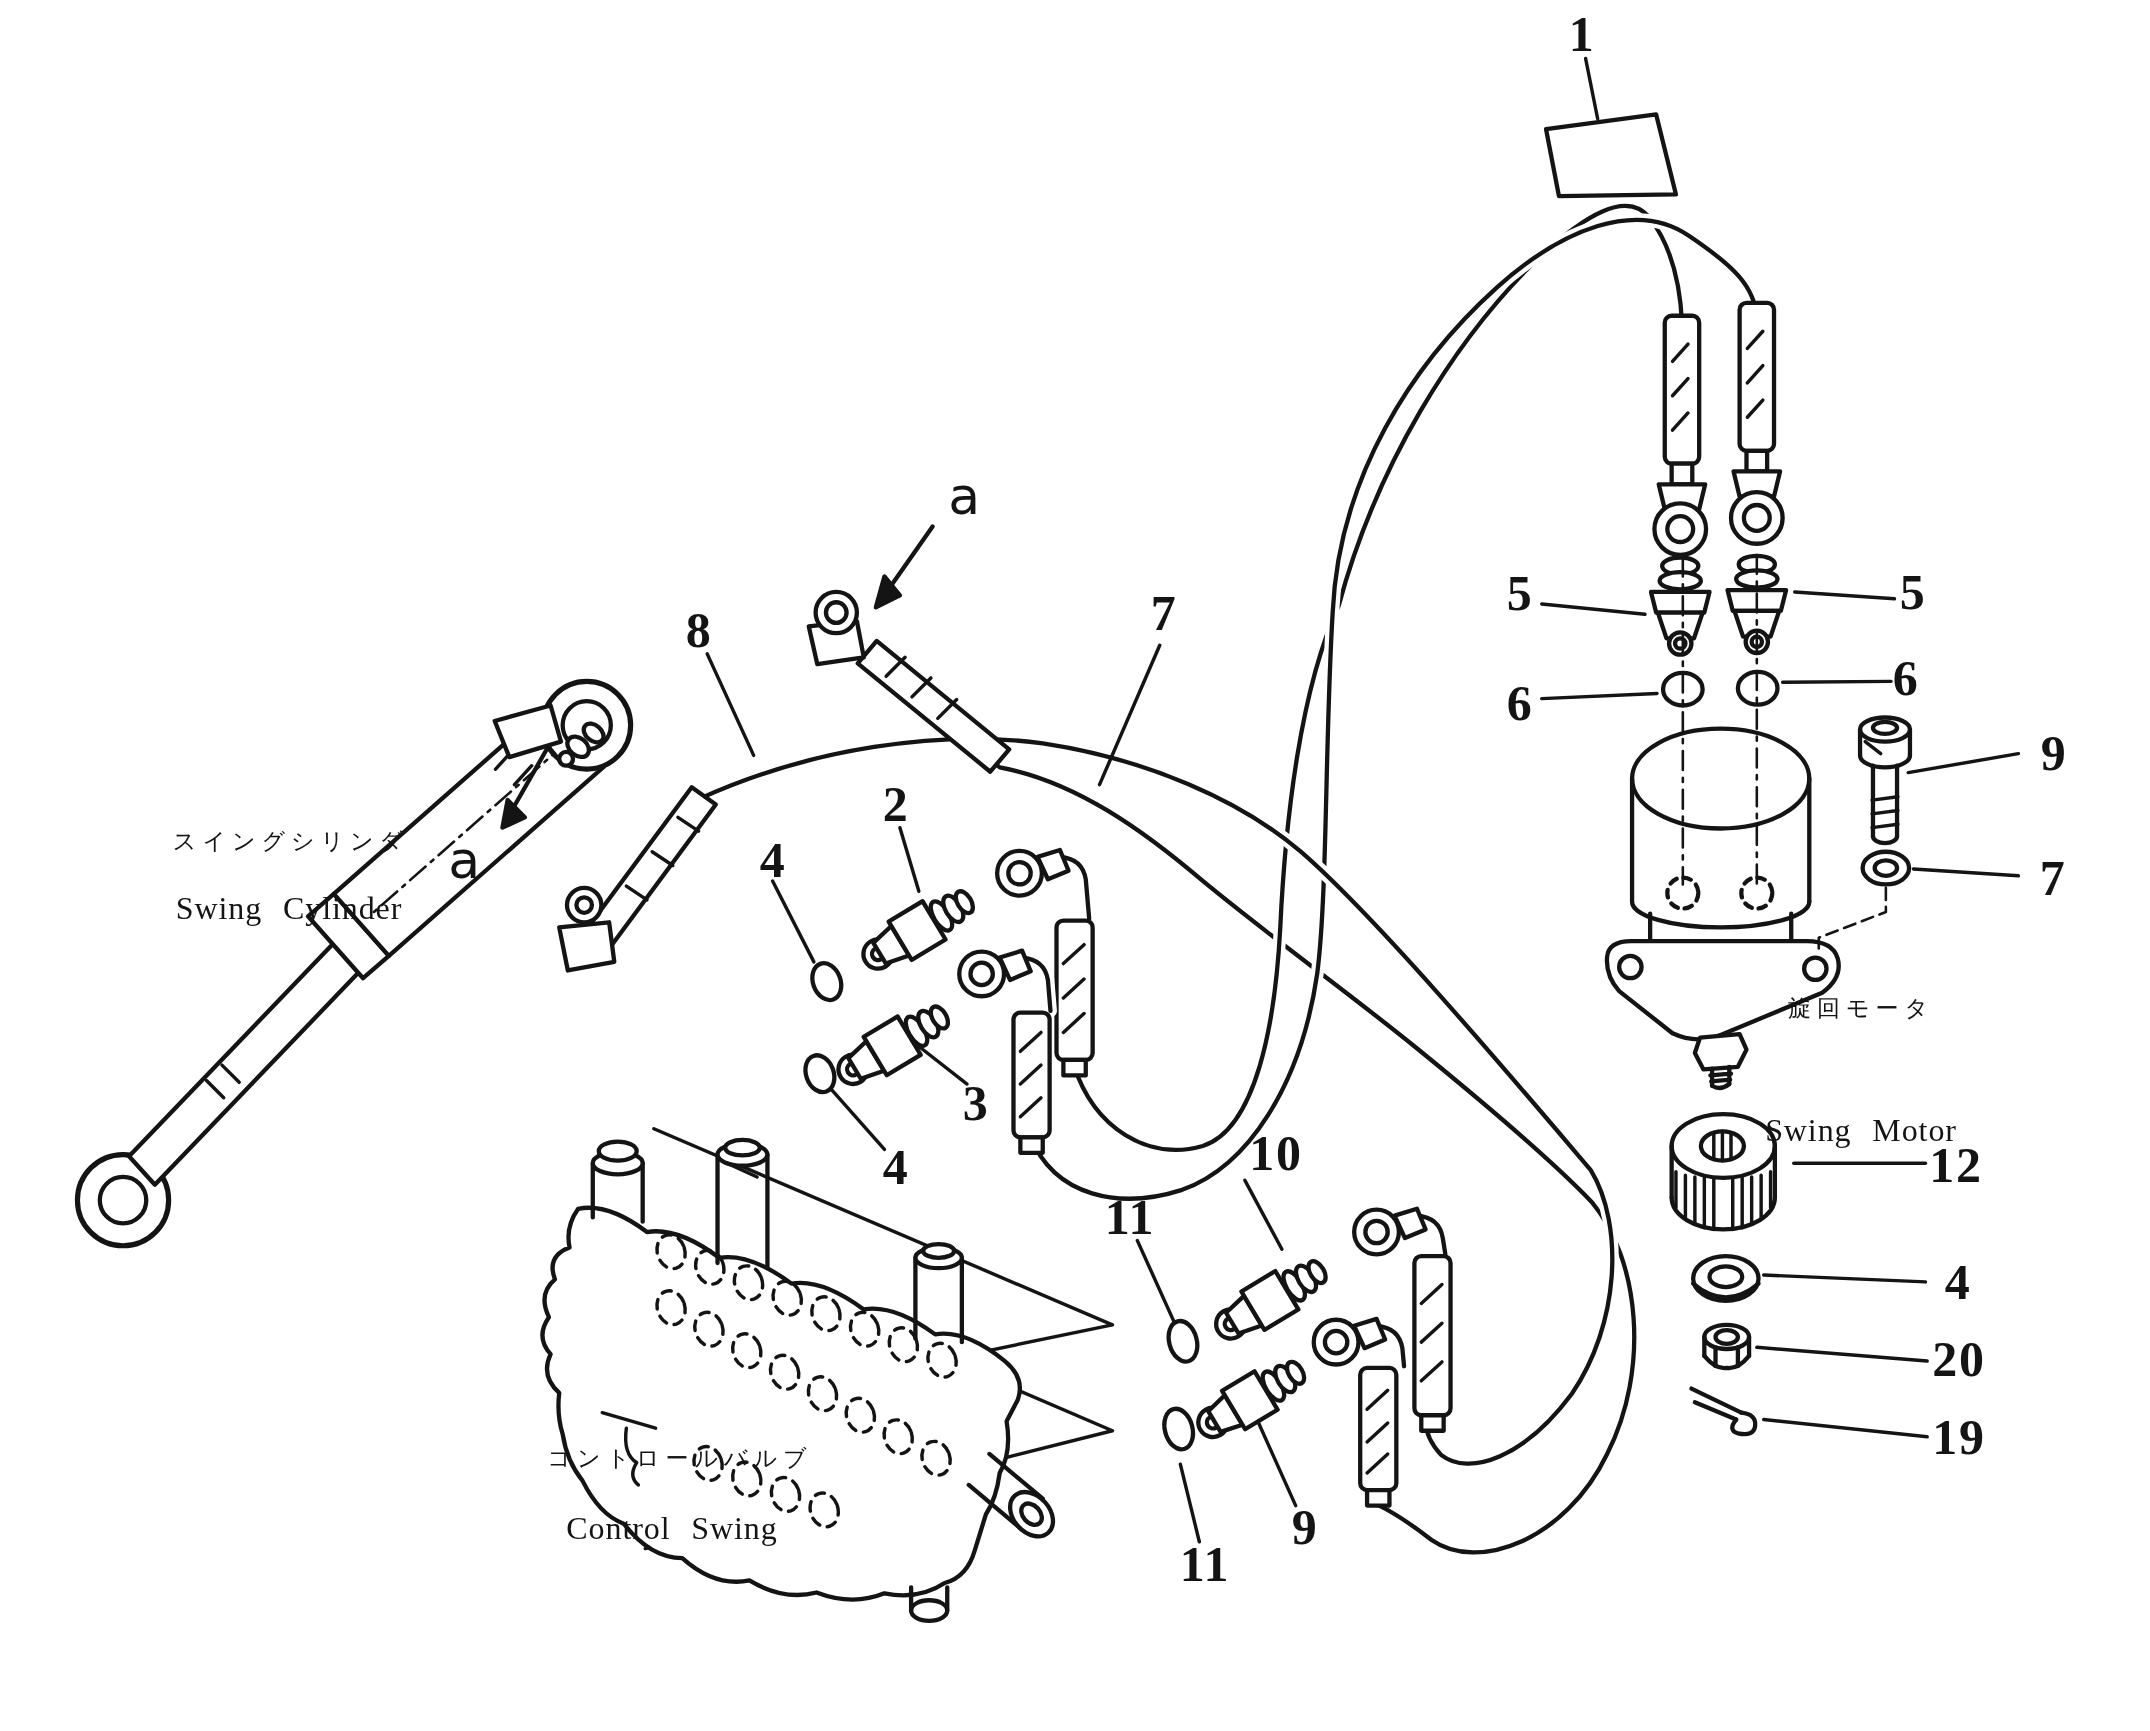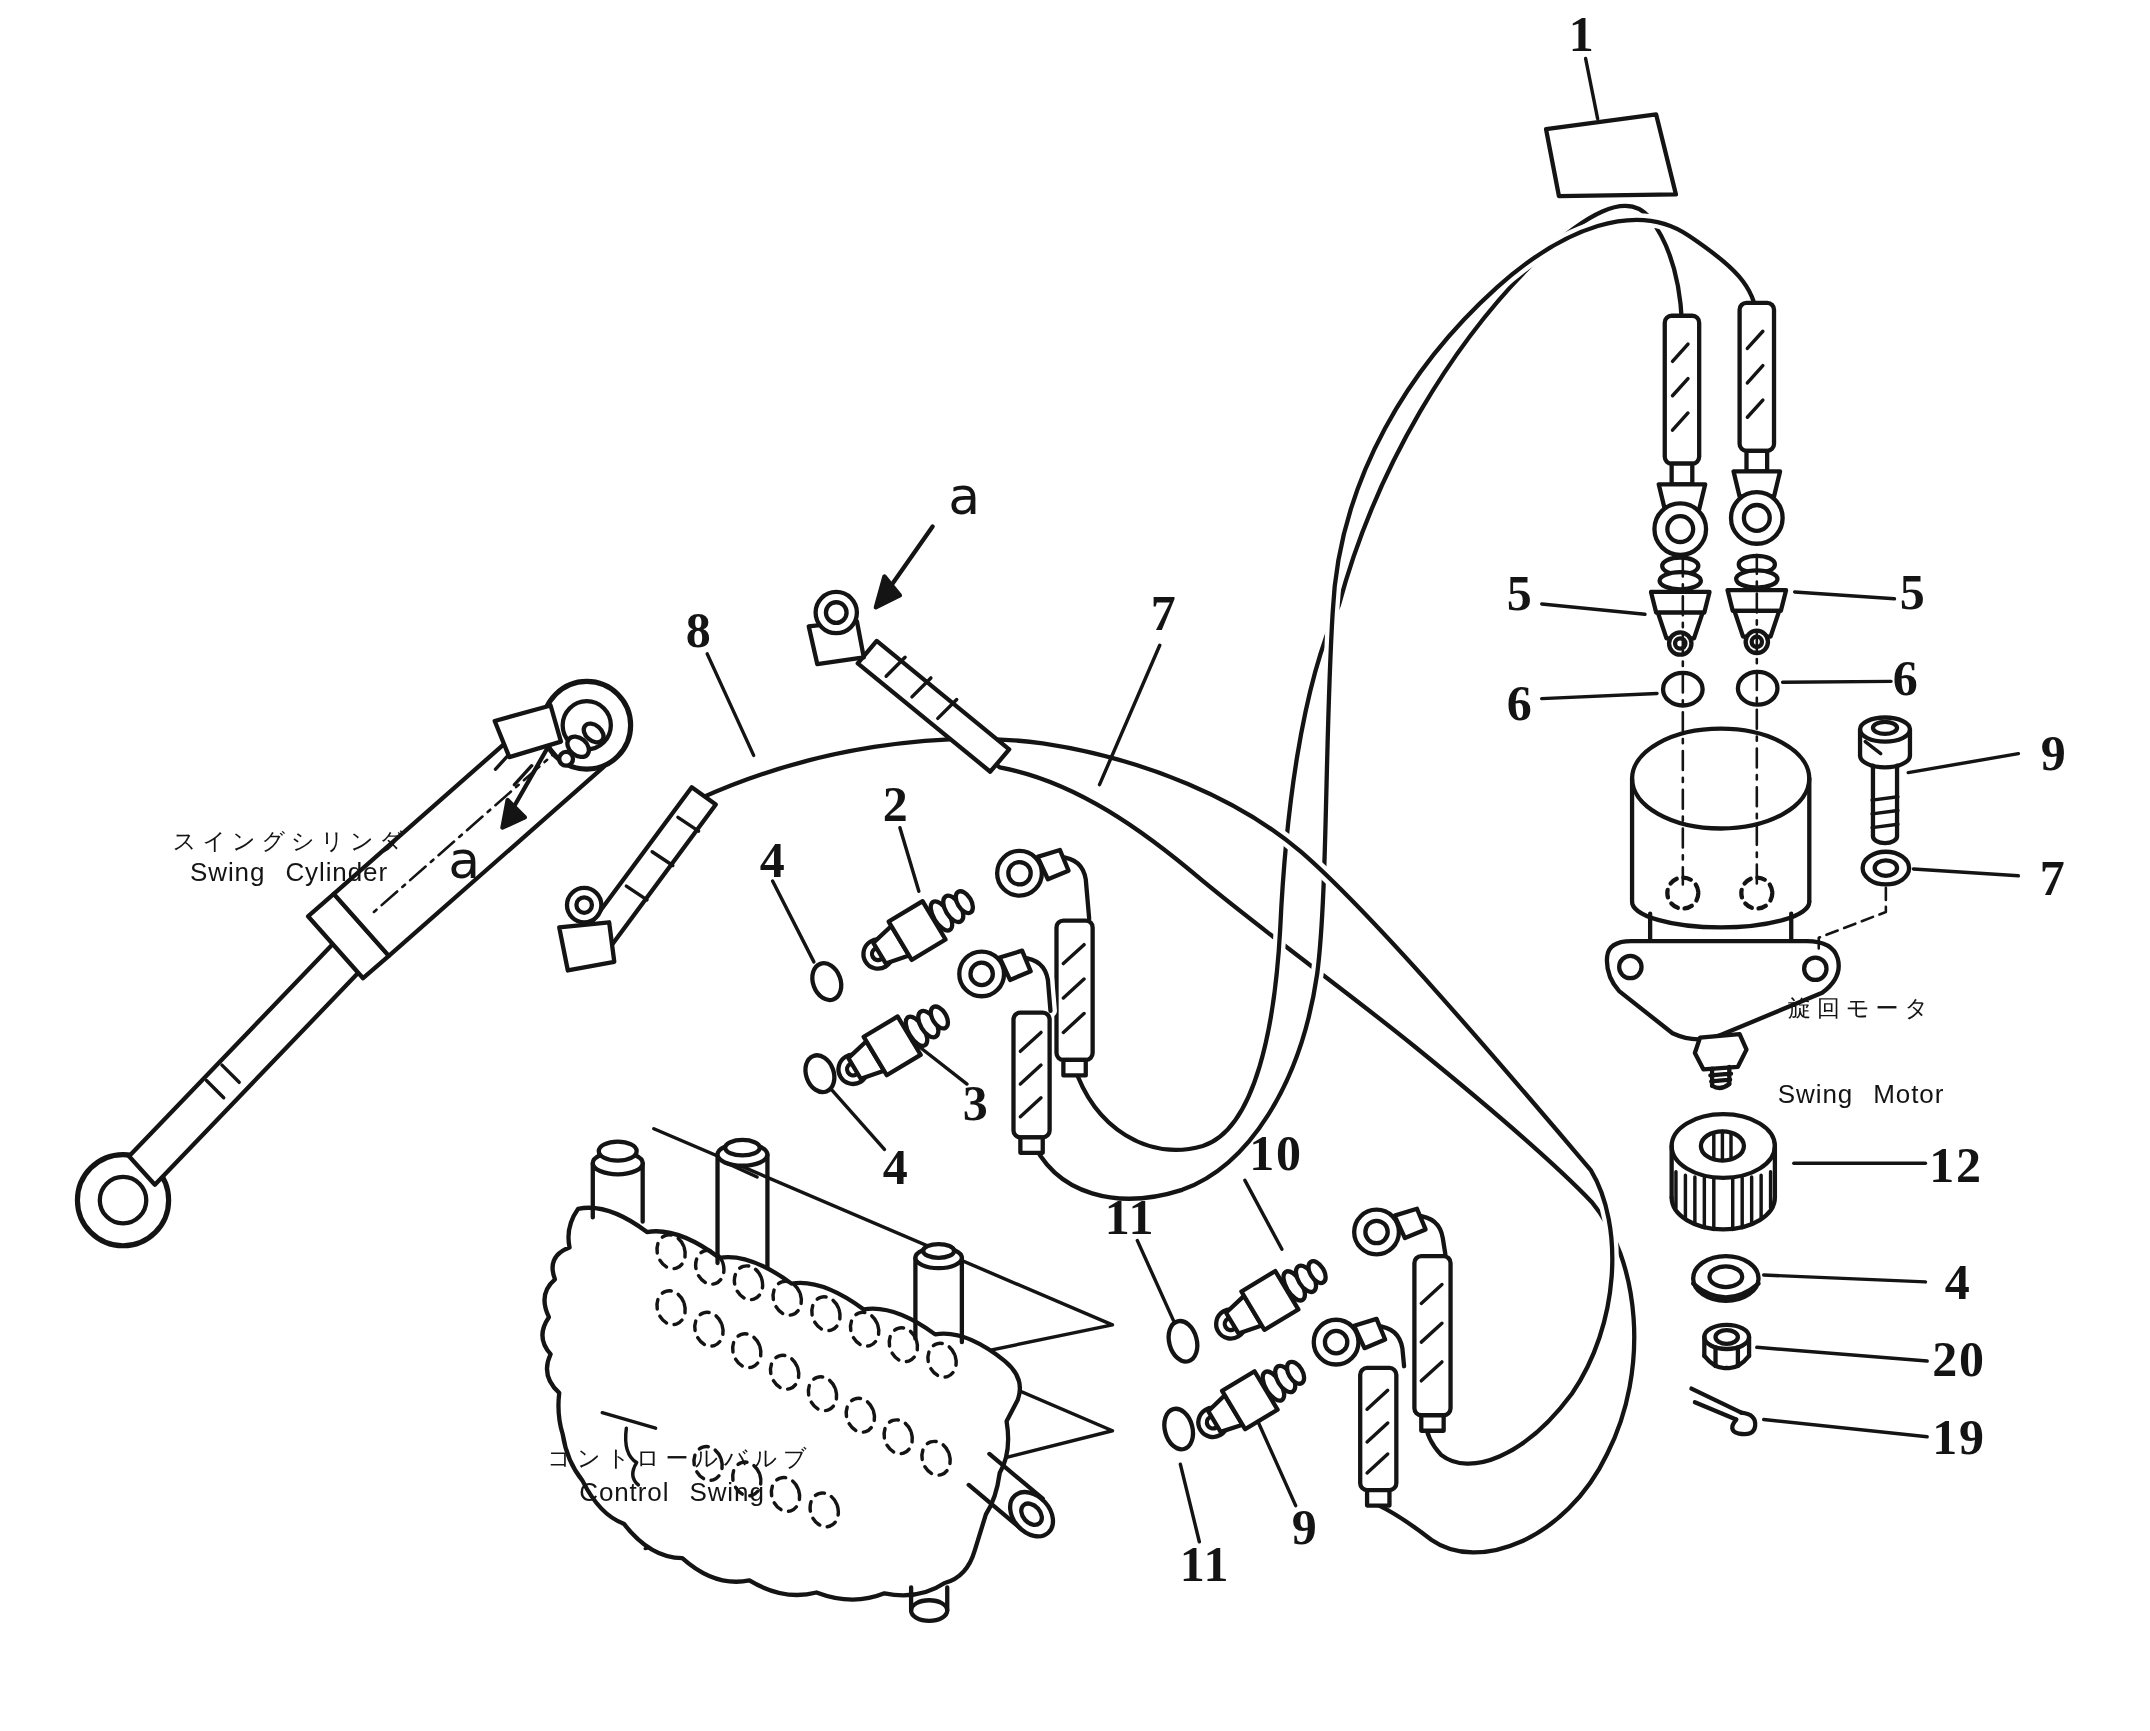--- a/index.html
+++ b/index.html
@@ -11,24 +11,24 @@
   .lbl{
     position:absolute;transform:translate(-50%,-50%);
     font-family:"Liberation Serif", serif;font-weight:700;
     font-size:50px;color:#141414;line-height:1;white-space:nowrap;
     letter-spacing:1.7px;
   }
   .lbl.letter{font-family:"DejaVu Sans", sans-serif;font-weight:400;font-size:52px;}
   .cap{
     position:absolute;transform:translate(-50%,-50%);
     color:#141414;line-height:1;white-space:nowrap;
-    font-family:Liberation Sans, sans-serif;
+    font-family:Liberation Serif, serif;
   }
   .cap.jp{font-size:23px;letter-spacing:6px;}
-  .cap.en{font-size:26px;word-spacing:12px;letter-spacing:0.9px;}
+  .cap.en{font-size:32px;word-spacing:12px;letter-spacing:0.9px;margin-top:36px;}
 </style>
 </head>
 <body>
 
 <div class="stage">
 
 <svg width="2150" height="1731" viewBox="0 0 2499 2012" fill="none" stroke="#141414" stroke-width="5" stroke-linecap="round" stroke-linejoin="round">
 
   <g stroke-width="4">
     <path d="M 760,1312 L 1293,1540 L 703,1662"></path>

